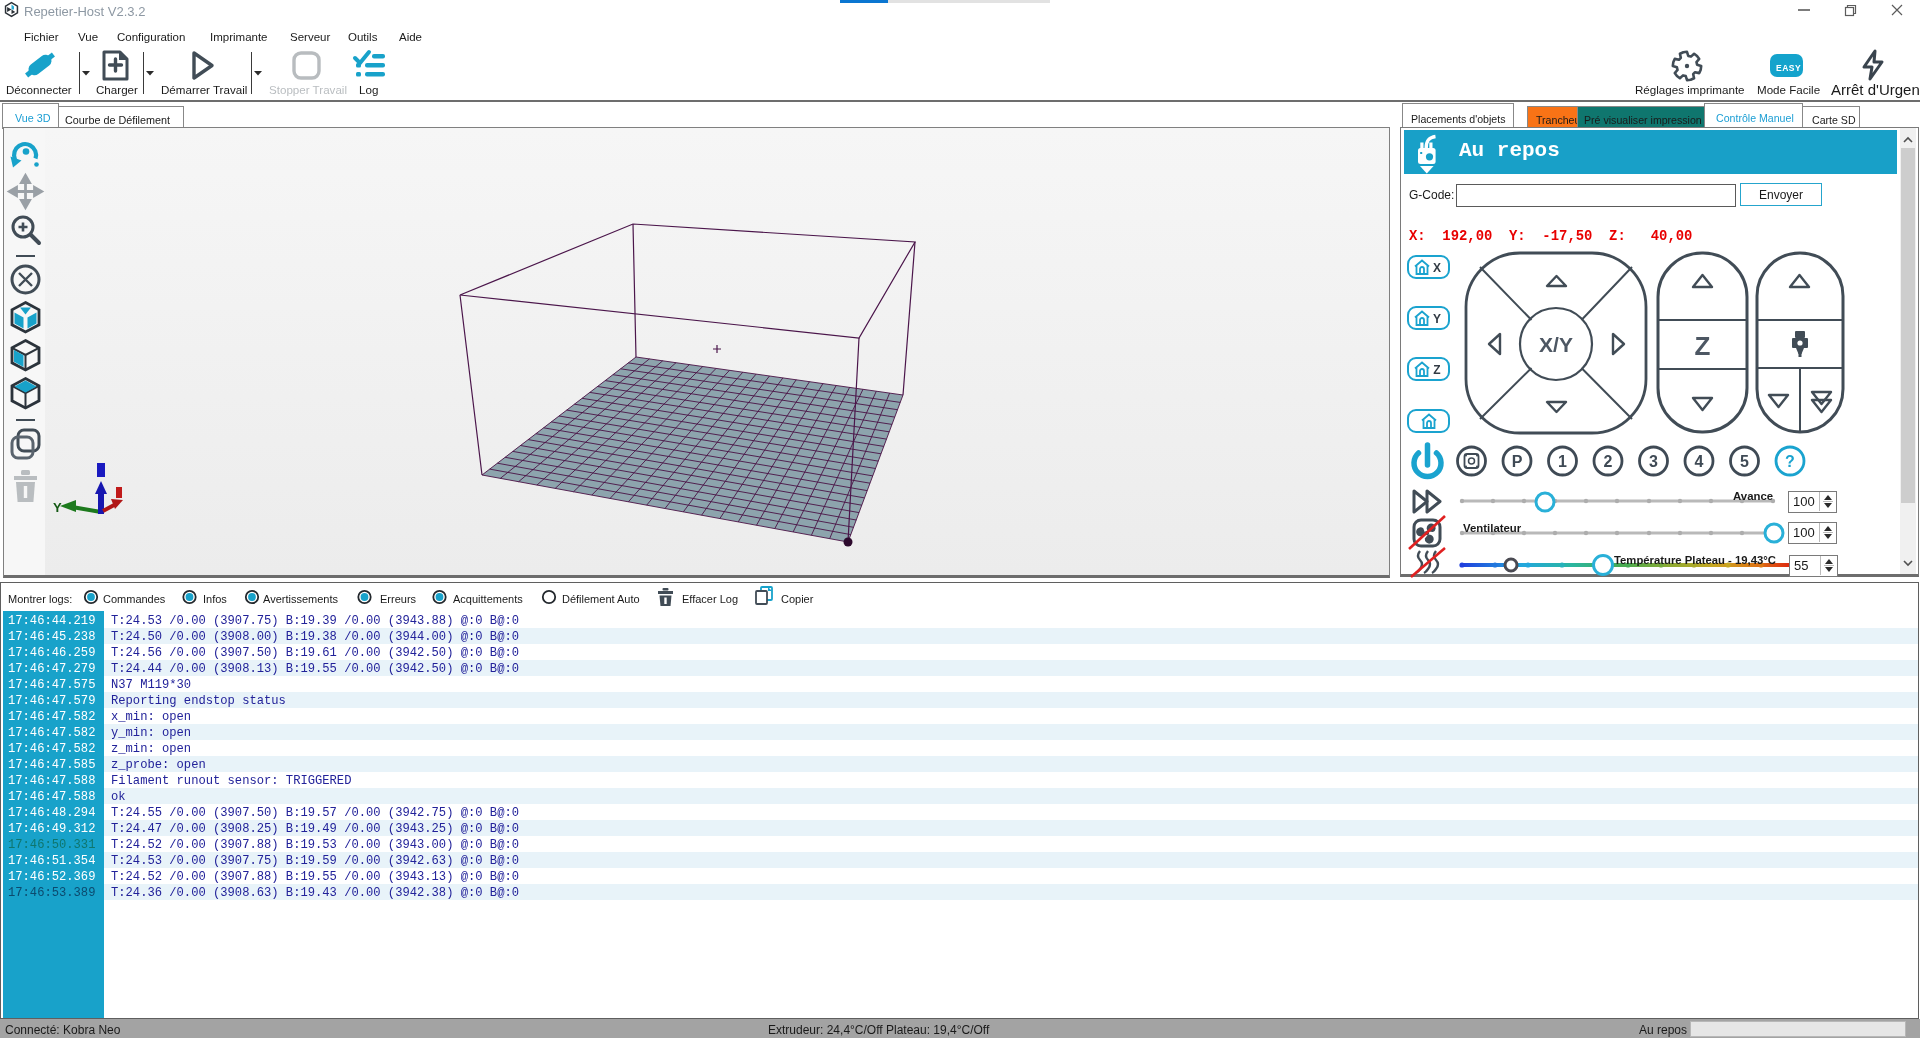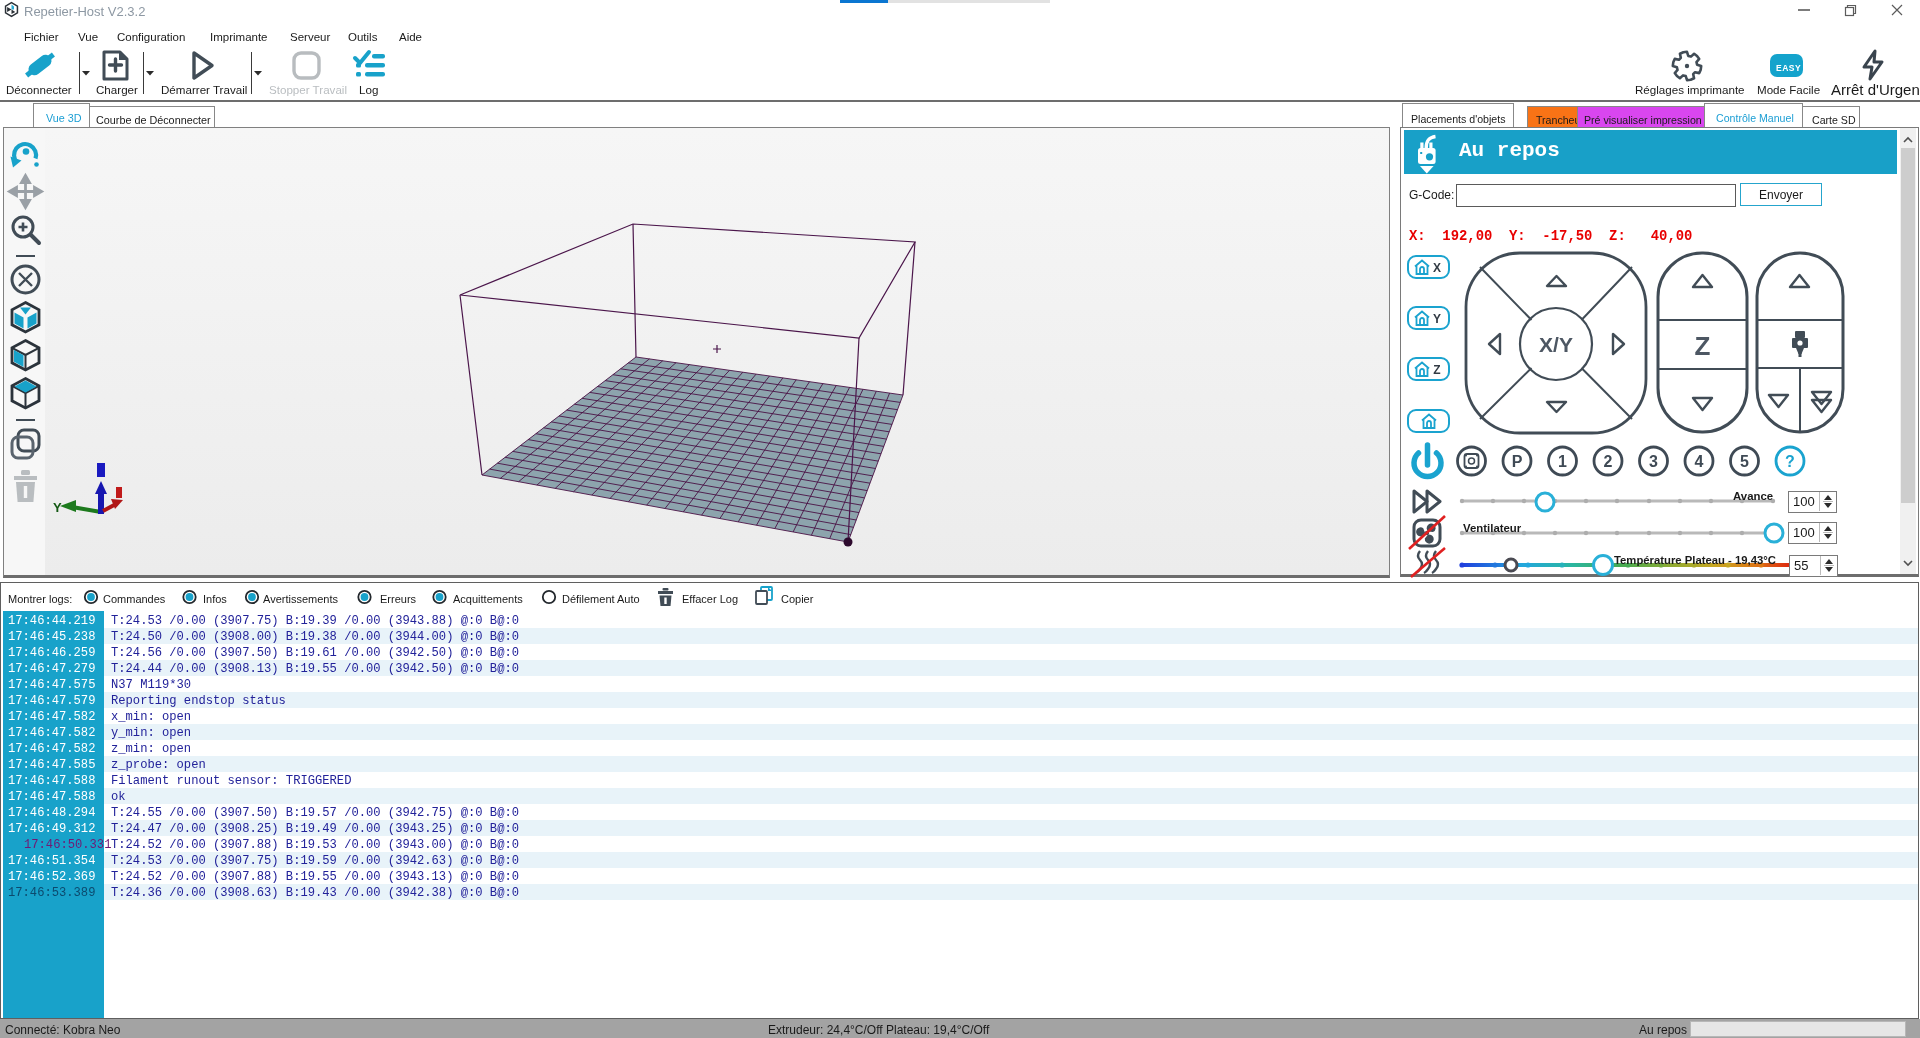--- a/index.html
+++ b/index.html
@@ -99,26 +99,26 @@
   <div class="lbl" style="left:1635px;top:37px;font-size:11.6px;">Réglages imprimante</div>
   <div class="abs" style="left:1770px;top:8px;width:33px;height:23px;background:#14a3cc;border-radius:7px;"></div>
   <div class="lbl" style="left:1776px;top:15px;font-size:8.5px;font-weight:bold;color:#fff;letter-spacing:0.5px;">EASY</div>
   <div class="lbl" style="left:1757px;top:37px;font-size:11.6px;">Mode Facile</div>
   <svg class="abs" style="left:1858px;top:2px" width="30" height="34" viewBox="0 0 30 34">
     <path d="M17 3 L6 19 h8 L12 31 L24 14 h-8 Z" fill="none" stroke="#3a444e" stroke-width="3" stroke-linejoin="round"></path>
   </svg>
   <div class="lbl" style="left:1831px;top:37px;font-size:15px;">Arrêt d'Urgence</div>
 </div>
 
-<div class="abs" style="left:0;top:102px;width:1395px;height:25px;background:#fff;margin-left:31px;">
+<div class="abs" style="left:0;top:102px;width:1395px;height:25px;background:#fff;">
   <div class="abs" style="left:2px;top:1px;width:55px;height:25px;background:#fff;border:1px solid #888;border-bottom:none;">
     <div class="lbl" style="left:12px;top:7px;font-size:10.8px;color:#1b9ed4;">Vue 3D</div>
   </div>
   <div class="abs" style="left:58px;top:4px;width:124px;height:22px;background:#fff;border:1px solid #888;border-bottom:none;">
-    <div class="lbl" style="left:6px;top:6px;font-size:10.8px;">Courbe de Déconnecter</div>
+    <div class="lbl" style="left:6px;top:6px;font-size:10.8px;">Courbe de Défilement</div>
   </div>
 </div>
 
 <div class="abs" style="left:3px;top:127px;width:1385px;height:447px;border:1px solid #808080;border-top:1px solid #808080;background:linear-gradient(#f6f6f6,#ececec);border-bottom:3px solid #6d6d6d;">
 
   <div class="abs" style="left:0;top:0;width:41px;height:447px;background:#f7f7f7;"></div>
 
   <svg class="abs" style="left:-4px;top:-128px;" width="1395" height="580" viewBox="0 0 1395 580">
 
     <polygon points="636,357 903,395 848,542 482,475" fill="#8da4ad"></polygon>
@@ -206,21 +206,21 @@
 </div>
 
 <div id="rightpanel" class="abs" style="left:1398px;top:102px;width:522px;height:474px;">
 
   <div class="abs" style="left:4px;top:1px;width:110px;height:24px;background:#fff;border:1px solid #888;border-bottom:none;">
     <div class="lbl" style="left:8px;top:8px;font-size:10.6px;">Placements d'objets</div>
   </div>
   <div class="abs" style="left:129px;top:4px;width:63px;height:21px;background:#f97316;border:1px solid #888;border-bottom:none;">
     <div class="lbl" style="left:8px;top:6px;font-size:10.6px;">Trancheur</div>
   </div>
-  <div class="abs" style="left:179px;top:4px;width:127px;height:21px;background:#d946ef;border:1px solid #888;border-bottom:none;">
+  <div class="abs" style="left:179px;top:4px;width:127px;height:21px;background:#0f766e;border:1px solid #888;border-bottom:none;">
     <div class="lbl" style="left:6px;top:6px;font-size:10.6px;">Pré visualiser impression</div>
   </div>
   <div class="abs" style="left:306px;top:1px;width:97px;height:24px;background:#fff;border:1px solid #888;border-bottom:none;">
     <div class="lbl" style="left:11px;top:7px;font-size:10.6px;color:#1b9ed4;">Contrôle Manuel</div>
   </div>
   <div class="abs" style="left:404px;top:4px;width:56px;height:21px;background:#fff;border:1px solid #888;border-bottom:none;">
     <div class="lbl" style="left:9px;top:6px;font-size:10.6px;">Carte SD</div>
   </div>
 
   <div class="abs" style="left:2px;top:25px;width:517px;height:446px;border:1px solid #7a7a7a;border-bottom:3px solid #6d6d6d;background:#fff;">
@@ -502,21 +502,21 @@
   <div class="lbl mono" style="left:7px;top:191px;color:#fff;">17:46:47.588</div>
   <div class="lbl mono" style="left:110px;top:191px;color:#22229a;">Filament runout sensor: TRIGGERED</div>
   <div class="abs" style="left:103px;top:205px;width:1814px;height:16px;background:#e8f3f9;"></div>
   <div class="lbl mono" style="left:7px;top:207px;color:#fff;">17:46:47.588</div>
   <div class="lbl mono" style="left:110px;top:207px;color:#22229a;">ok</div>
   <div class="lbl mono" style="left:7px;top:223px;color:#fff;">17:46:48.294</div>
   <div class="lbl mono" style="left:110px;top:223px;color:#22229a;">T:24.55 /0.00 (3907.50) B:19.57 /0.00 (3942.75) @:0 B@:0</div>
   <div class="abs" style="left:103px;top:237px;width:1814px;height:16px;background:#e8f3f9;"></div>
   <div class="lbl mono" style="left:7px;top:239px;color:#fff;">17:46:49.312</div>
   <div class="lbl mono" style="left:110px;top:239px;color:#22229a;">T:24.47 /0.00 (3908.25) B:19.49 /0.00 (3943.25) @:0 B@:0</div>
-  <div class="lbl mono" style="left:7px;top:255px;color:#701a75;margin-left:16px;">17:46:50.331</div>
+  <div class="lbl mono" style="left:7px;top:255px;color:#0f766e;">17:46:50.331</div>
   <div class="lbl mono" style="left:110px;top:255px;color:#22229a;">T:24.52 /0.00 (3907.88) B:19.53 /0.00 (3943.00) @:0 B@:0</div>
   <div class="abs" style="left:103px;top:269px;width:1814px;height:16px;background:#e8f3f9;"></div>
   <div class="lbl mono" style="left:7px;top:271px;color:#fff;">17:46:51.354</div>
   <div class="lbl mono" style="left:110px;top:271px;color:#22229a;">T:24.53 /0.00 (3907.75) B:19.59 /0.00 (3942.63) @:0 B@:0</div>
   <div class="lbl mono" style="left:7px;top:287px;color:#fff;">17:46:52.369</div>
   <div class="lbl mono" style="left:110px;top:287px;color:#22229a;">T:24.52 /0.00 (3907.88) B:19.55 /0.00 (3943.13) @:0 B@:0</div>
   <div class="abs" style="left:103px;top:301px;width:1814px;height:16px;background:#e8f3f9;"></div>
   <div class="lbl mono" style="left:7px;top:303px;color:#0c4a6e;">17:46:53.389</div>
   <div class="lbl mono" style="left:110px;top:303px;color:#22229a;">T:24.36 /0.00 (3908.63) B:19.43 /0.00 (3942.38) @:0 B@:0</div>
 </div>

